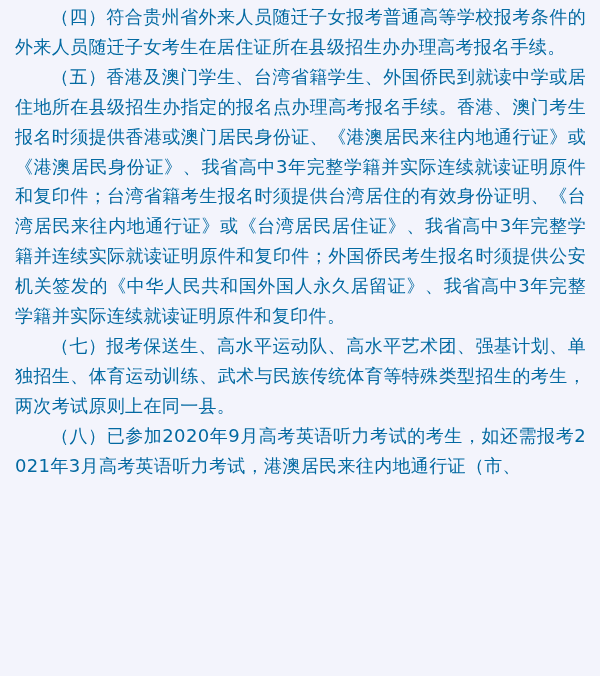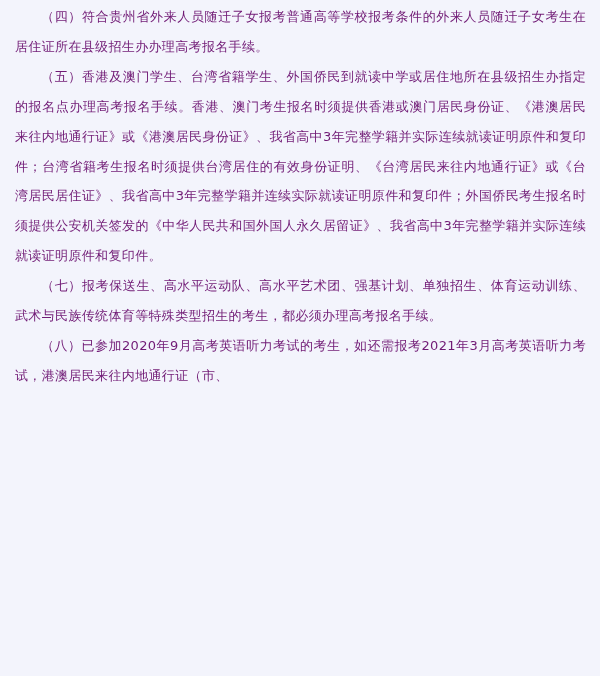--- a/index.html
+++ b/index.html
@@ -10,33 +10,33 @@
       width: 600px;
       height: 676px;
       overflow: hidden;
       background: #f3f4fc;
     }
     .article {
       box-sizing: border-box;
       width: 600px;
       padding: 2px 14px 0 15px;
       font-family: "DejaVu Sans", "Liberation Sans", sans-serif;
-      font-size: 13px;
+      font-size: 18px;
       line-height: 29.9px;
-      color: #701a75;
+      color: #0369a1;
       letter-spacing: 0.35px;
     }
     .para {
       margin: 0;
       text-indent: 2em;
       text-align: justify;
       word-break: break-all;
     }
   </style>
 </head>
 <body>
 
 <div class="article">
   <p class="para">（四）符合贵州省外来人员随迁子女报考普通高等学校报考条件的外来人员随迁子女考生在居住证所在县级招生办办理高考报名手续。</p>
   <p class="para">（五）香港及澳门学生、台湾省籍学生、外国侨民到就读中学或居住地所在县级招生办指定的报名点办理高考报名手续。香港、澳门考生报名时须提供香港或澳门居民身份证、《港澳居民来往内地通行证》或《港澳居民身份证》、我省高中3年完整学籍并实际连续就读证明原件和复印件；台湾省籍考生报名时须提供台湾居住的有效身份证明、《台湾居民来往内地通行证》或《台湾居民居住证》、我省高中3年完整学籍并连续实际就读证明原件和复印件；外国侨民考生报名时须提供公安机关签发的《中华人民共和国外国人永久居留证》、我省高中3年完整学籍并实际连续就读证明原件和复印件。</p>
-  <p class="para">（七）报考保送生、高水平运动队、高水平艺术团、强基计划、单独招生、体育运动训练、武术与民族传统体育等特殊类型招生的考生，都必须办理高考报名手续。</p>
+  <p class="para">（七）报考保送生、高水平运动队、高水平艺术团、强基计划、单独招生、体育运动训练、武术与民族传统体育等特殊类型招生的考生，两次考试原则上在同一县。</p>
   <p class="para">（八）已参加2020年9月高考英语听力考试的考生，如还需报考2021年3月高考英语听力考试，港澳居民来往内地通行证（市、</p>
 </div>
 
 </body></html>

